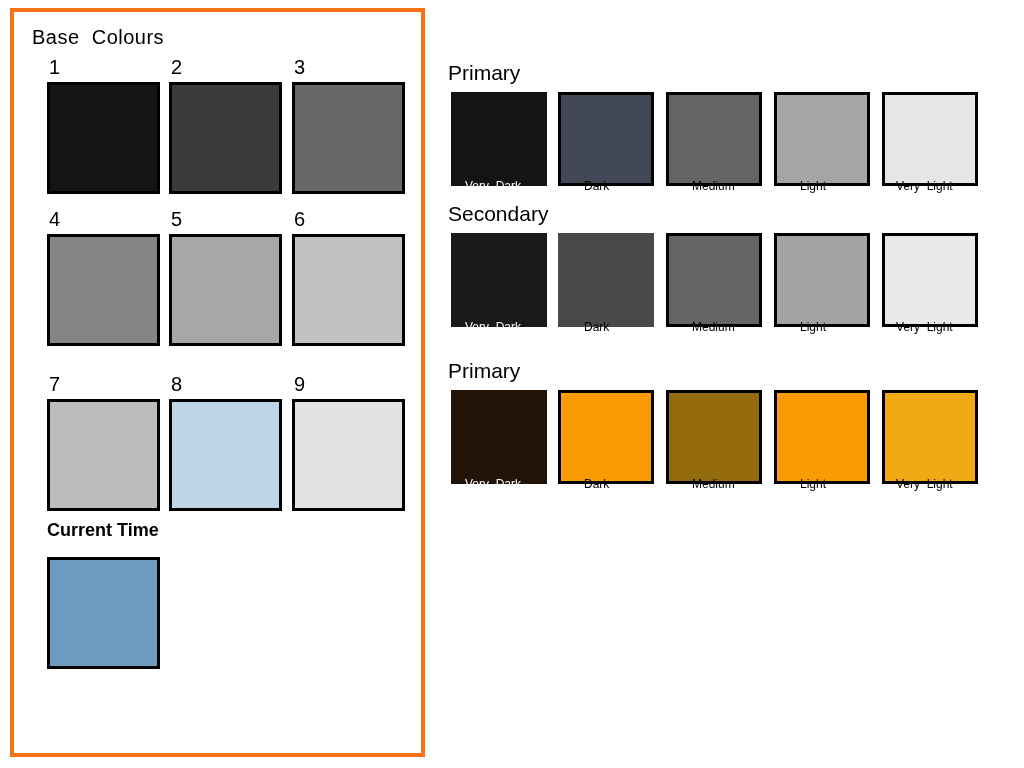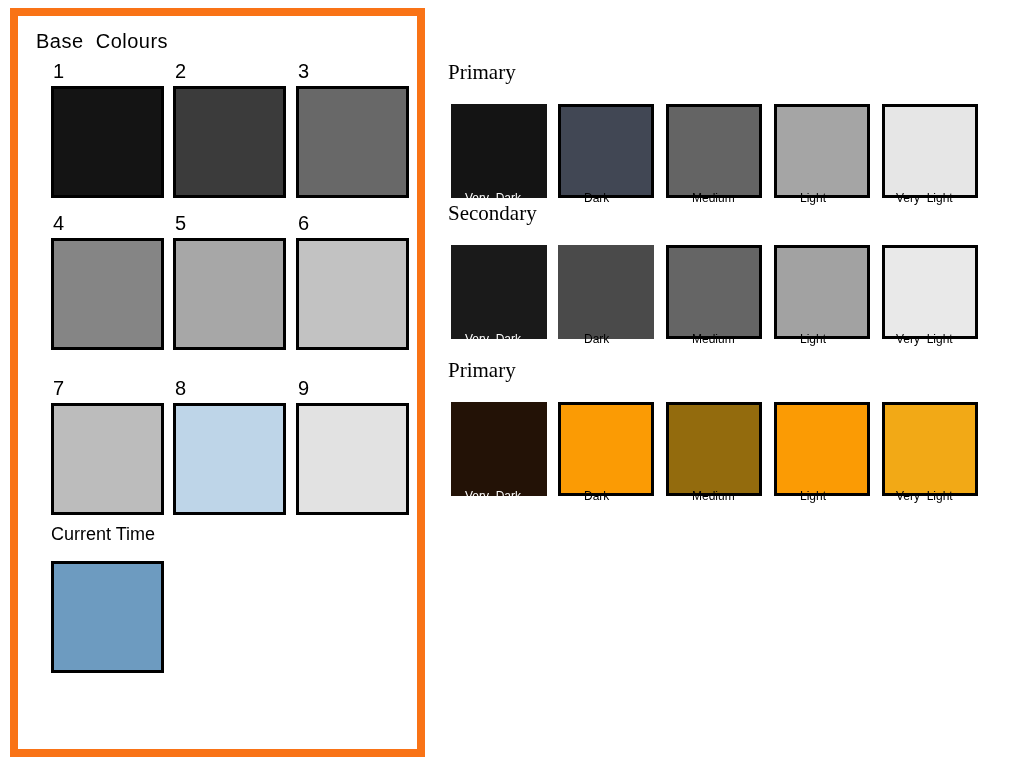--- a/index.html
+++ b/index.html
@@ -16,21 +16,21 @@
     color: #000000;
   }
 
   
   #base-panel {
     position: absolute;
     left: 10px;
     top: 8px;
     width: 415px;
     height: 749px;
-    border: 8px solid #f97316;
+    border: 4px solid #f97316;
     box-sizing: border-box;
     background: #ffffff;
   }
   #base-title {
     position: absolute;
     left: 18px;
     top: 14px;
     font-size: 20px;
     letter-spacing: 0.5px;
     white-space: pre;
@@ -59,21 +59,21 @@
     border: 3px solid #000000;
     box-sizing: border-box;
   }
 
   
   #current-time-title {
     position: absolute;
     left: 33px;
     top: 508px;
     font-size: 18px;
-    font-weight: normal;
+    font-weight: bold;
   }
   #current-time-swatch {
     position: absolute;
     left: 33px;
     top: 545px;
     width: 113px;
     height: 112px;
     border: 3px solid #000000;
     box-sizing: border-box;
   }
@@ -83,32 +83,31 @@
     position: absolute;
     left: 445px;
     width: 570px;
   }
   .group-title {
     position: absolute;
     left: 3px;
     top: 0;
     font-size: 21px;
     line-height: 21px;
-    font-family: Liberation Serif, serif;
   }
   .group-row {
     position: absolute;
     left: 0;
     top: 30px;
     width: 100%;
     height: 110px;
   }
   .pal-cell {
     position: absolute;
-    top: 12px;
+    top: 0;
     width: 108px;
     height: 94px;
   }
   .pal-sw {
     width: 96px;
     height: 94px;
     border: 3px solid #000000;
     box-sizing: border-box;
   }
   .pal-sw.noborder {

